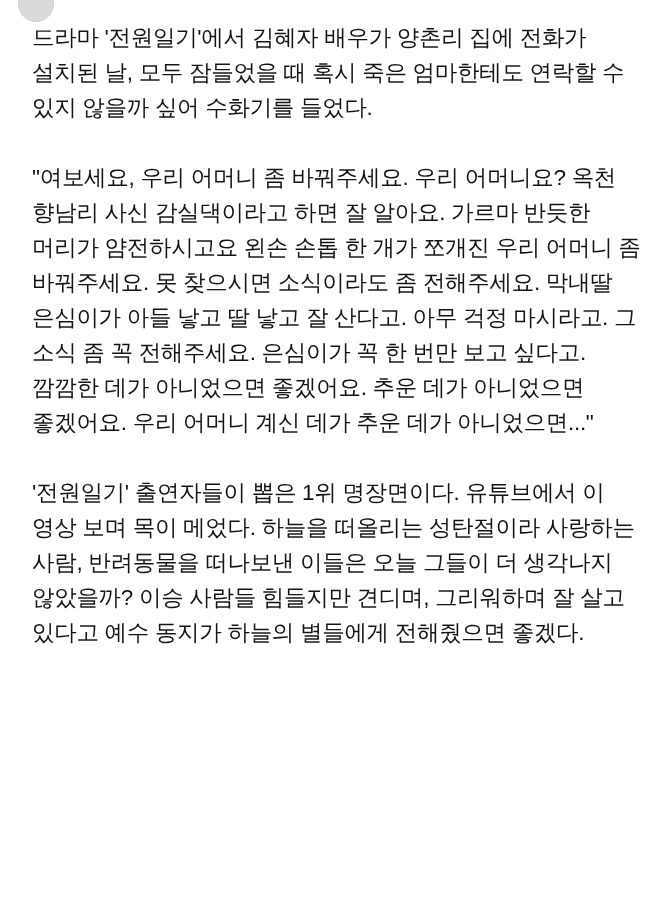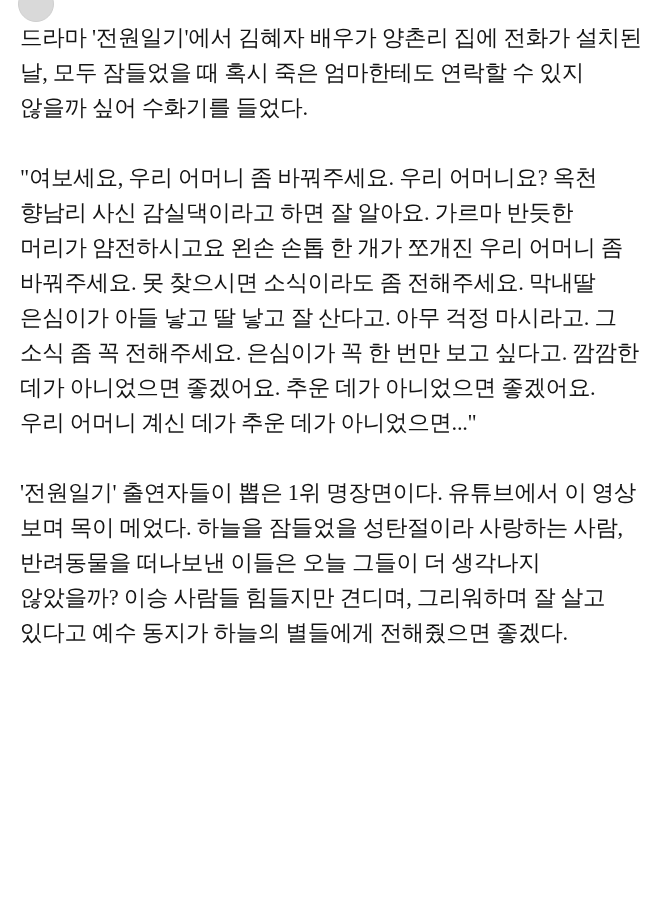--- a/index.html
+++ b/index.html
@@ -27,23 +27,22 @@
     left: 18px;
     width: 34px;
     height: 34px;
     border-radius: 50%;
     background: #d9d9d9;
     border: 1px solid #cfcfcf;
   }
   .content {
     position: absolute;
     top: 20px;
-    left: 20px;
+    left: 32px;
     right: 16px;
-    font-family: Liberation Serif, serif;
   }
   .para {
     font-size: 22.5px;
     line-height: 35px;
     letter-spacing: -0.3px;
     color: #141414;
     margin: 0;
     word-break: keep-all;
     white-space: pre-wrap;
   }
@@ -56,16 +55,16 @@
 
 <div class="page">
 
   <div class="top-avatar"></div>
 
   <div class="content">
     <p class="para">드라마 '전원일기'에서 김혜자 배우가 양촌리 집에 전화가 설치된 날, 모두 잠들었을 때 혹시 죽은 엄마한테도 연락할 수 있지 않을까 싶어 수화기를 들었다.</p>
     <div class="spacer"></div>
     <p class="para">"여보세요, 우리 어머니 좀 바꿔주세요. 우리 어머니요? 옥천 향남리 사신 감실댁이라고 하면 잘 알아요. 가르마 반듯한 머리가 얌전하시고요 왼손 손톱 한 개가 쪼개진 우리 어머니 좀 바꿔주세요. 못 찾으시면 소식이라도 좀 전해주세요. 막내딸 은심이가 아들 낳고 딸 낳고 잘 산다고. 아무 걱정 마시라고. 그 소식 좀 꼭 전해주세요. 은심이가 꼭 한 번만 보고 싶다고. 깜깜한 데가 아니었으면 좋겠어요. 추운 데가 아니었으면 좋겠어요. 우리 어머니 계신 데가 추운 데가 아니었으면..."</p>
     <div class="spacer"></div>
-    <p class="para">'전원일기' 출연자들이 뽑은 1위 명장면이다. 유튜브에서 이 영상 보며 목이 메었다. 하늘을 잠들었을 성탄절이라 사랑하는 사람, 반려동물을 떠나보낸 이들은 오늘 그들이 더 생각나지 않았을까? 이승 사람들 힘들지만 견디며, 그리워하며 잘 살고 있다고 예수 동지가 하늘의 별들에게 전해줬으면 좋겠다.</p>
+    <p class="para">'전원일기' 출연자들이 뽑은 1위 명장면이다. 유튜브에서 이 영상 보며 목이 메었다. 하늘을 떠올리는 성탄절이라 사랑하는 사람, 반려동물을 떠나보낸 이들은 오늘 그들이 더 생각나지 않았을까? 이승 사람들 힘들지만 견디며, 그리워하며 잘 살고 있다고 예수 동지가 하늘의 별들에게 전해줬으면 좋겠다.</p>
   </div>
 
 </div>
 
 </body></html>

